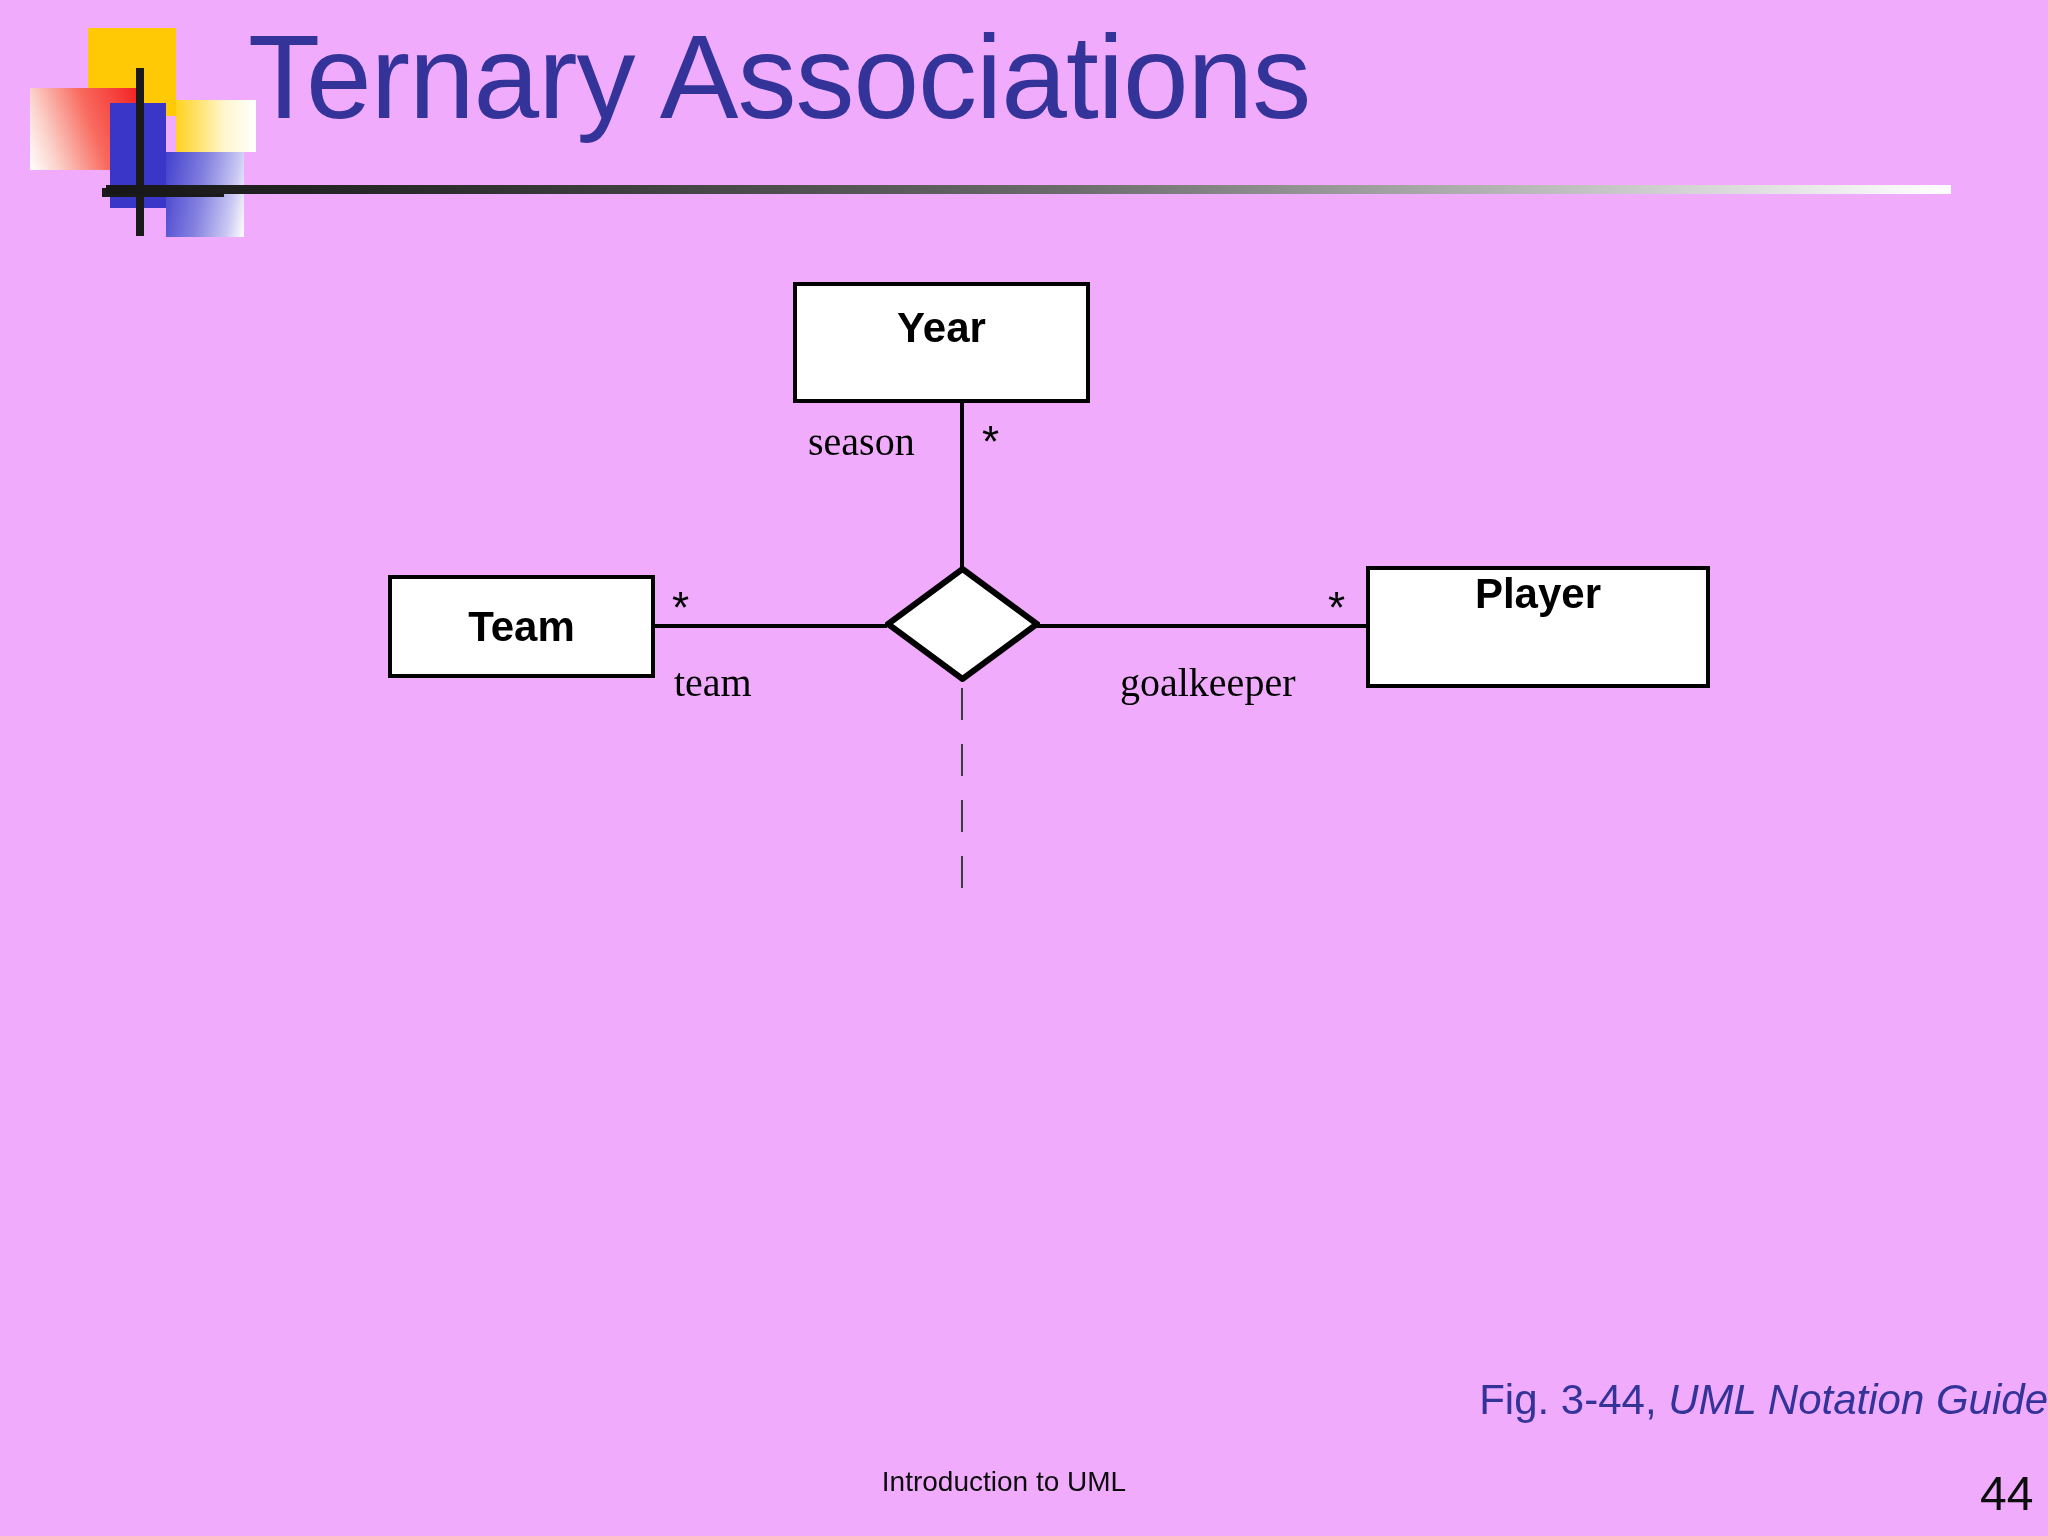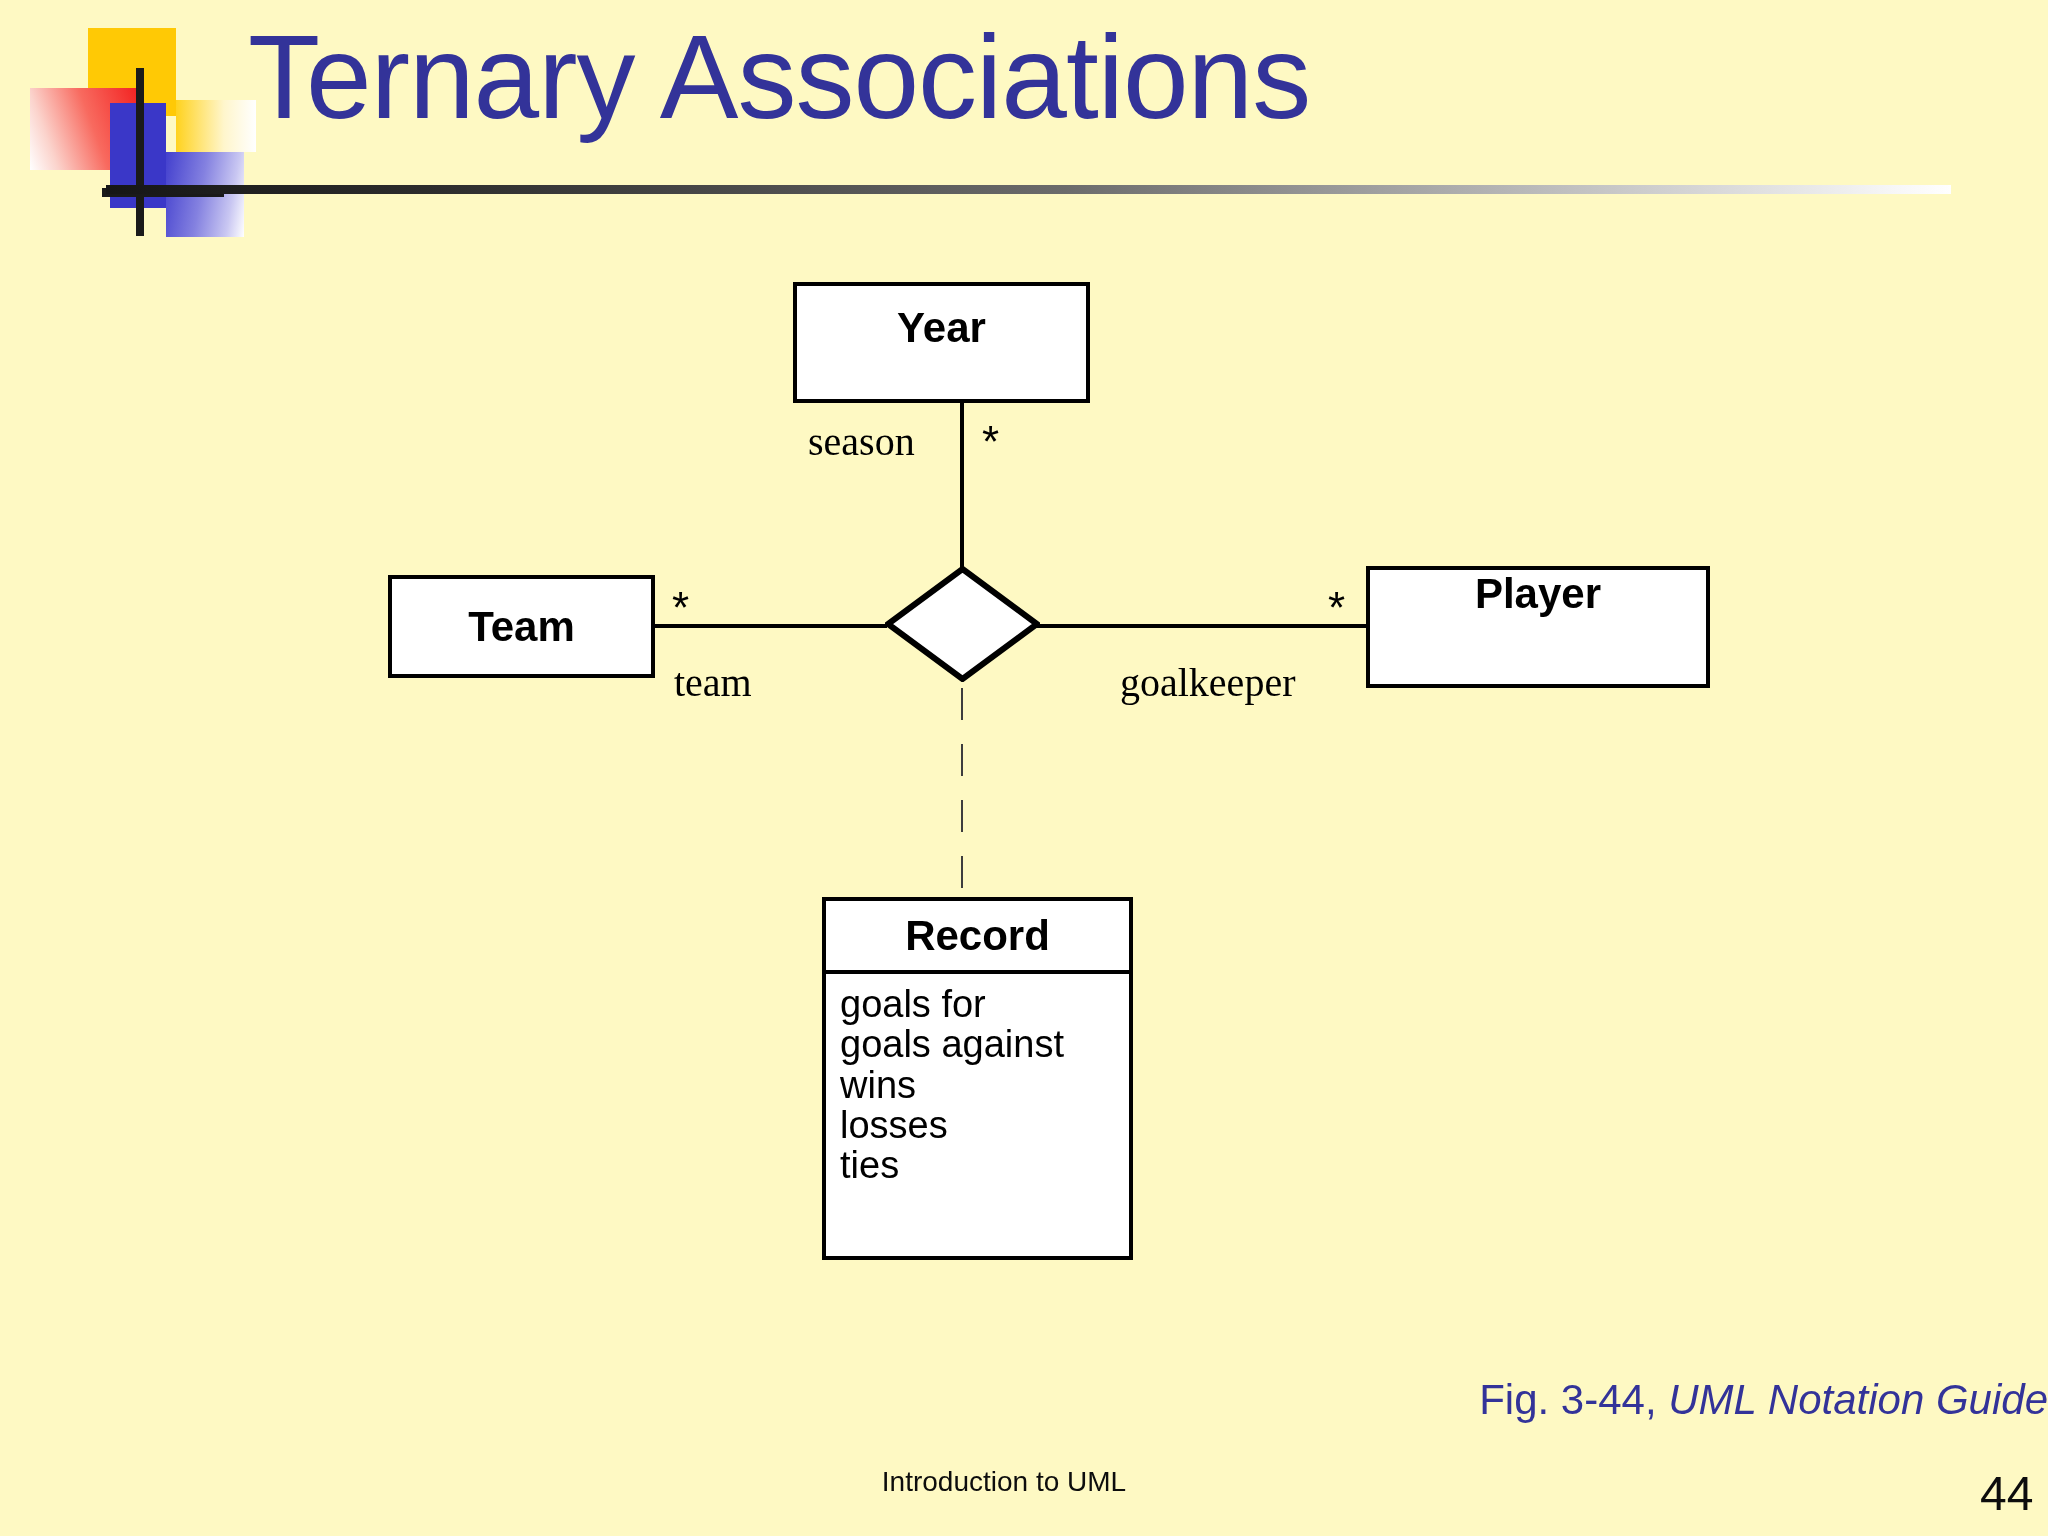--- a/index.html
+++ b/index.html
@@ -7,21 +7,21 @@
     padding: 0;
     background: #ffffff;
   }
   body {
     font-family: "Liberation Sans", sans-serif;
   }
   #slide {
     position: relative;
     width: 2048px;
     height: 1536px;
-    background: #fef9c3;
+    background: #f0abfc;
     overflow: hidden;
   }
 
   
   #logo {
     position: absolute;
     left: 20px;
     top: 10px;
     width: 230px;
     height: 225px;
@@ -279,32 +279,20 @@
     </div>
 
     <div class="uml-box" id="box-team">
       <div class="uml-box-title">Team</div>
     </div>
 
     <div class="uml-box" id="box-player">
       <div class="uml-box-title">Player</div>
     </div>
 
-    <div class="uml-box" id="box-record">
-      <div id="record-header">
-        <div class="uml-box-title">Record</div>
-      </div>
-      <div id="record-attrs">
-        <div class="record-attr">goals for</div>
-        <div class="record-attr">goals against</div>
-        <div class="record-attr">wins</div>
-        <div class="record-attr">losses</div>
-        <div class="record-attr">ties</div>
-      </div>
-    </div>
 
     <div class="label" id="label-season">season</div>
     <div class="star" id="star-season">*</div>
 
     <div class="label" id="label-team">team</div>
     <div class="star" id="star-team">*</div>
 
     <div class="label" id="label-goalkeeper">goalkeeper</div>
     <div class="star" id="star-goalkeeper">*</div>
   </div>

